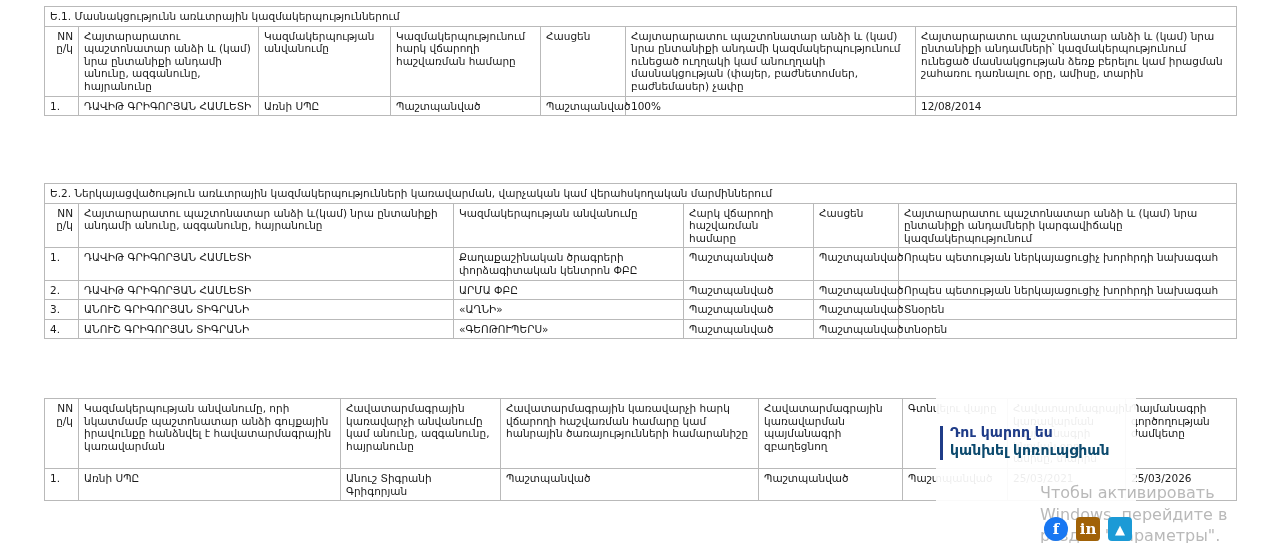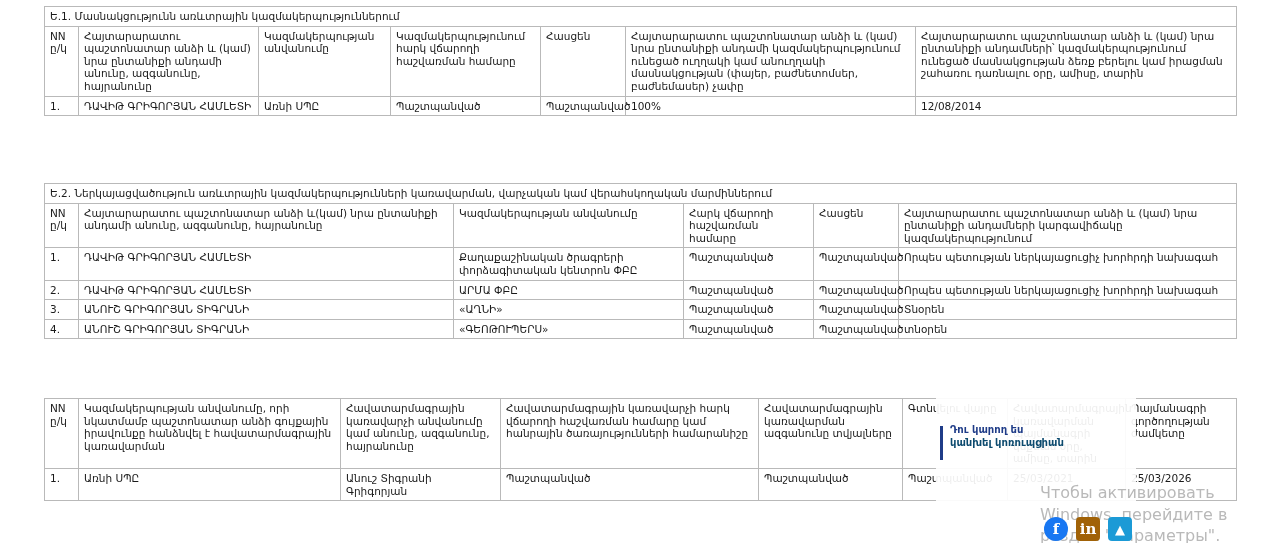--- a/index.html
+++ b/index.html
@@ -27,21 +27,21 @@
     border: 1px solid #b9b9b9;
     padding: 3px 5px;
     font-size: 10.5px;
     line-height: 1.2;
     color: #1a1a1a;
     vertical-align: top;
     text-align: left;
     font-weight: normal;
   }
   table.doc td.center, table.doc th.center {
-    text-align: left;
+    text-align: right;
   }
   .caption-row td {
     text-align: center;
     font-size: 11px;
     padding: 4px 5px;
     color: #1a1a1a;
   }
   .hdr td {
     font-size: 10px;
     vertical-align: middle;
@@ -76,21 +76,21 @@
     gap: 7px;
   }
   .promo-bar {
     width: 3px;
     height: 34px;
     background: #1f3c88;
     flex: 0 0 3px;
     margin-top: 2px;
   }
   .promo-text {
-    font-size: 10px;
+    font-size: 14px;
     line-height: 1.25;
     font-family: "DejaVu Sans", "Liberation Sans", sans-serif;
   }
   .promo-l1 { color: #1f3c88; font-weight: bold; }
   .promo-l2 { color: #0c4a6e; font-weight: bold; }
 
   .activate {
     position: absolute;
     left: 1040px;
     top: 482px;
@@ -238,21 +238,21 @@
       <col style="width:105px">
       <col style="width:118px">
       <col style="width:111px">
     </colgroup>
     <tbody>
       <tr class="hdr">
         <td class="center">NN ը/կ</td>
         <td>Կազմակերպության անվանումը, որի նկատմամբ պաշտոնատար անձի գույքային իրավունքը հանձնվել է հավատարմագրային կառավարման</td>
         <td>Հավատարմագրային կառավարչի անվանումը կամ անունը, ազգանունը, հայրանունը</td>
         <td>Հավատարմագրային կառավարչի հարկ վճարողի հաշվառման համարը կամ հանրային ծառայությունների համարանիշը</td>
-        <td>Հավատարմագրային կառավարման ազգանունը տվյալները</td>
+        <td>Հավատարմագրային կառավարման պայմանագրի զբաղեցնող</td>
         <td>Գտնվելու վայրը</td>
         <td>Հավատարմագրային կառավարման պայմանագրի կնքման օրը, ամիսը, տարին</td>
         <td>Պայմանագրի գործողության ժամկետը</td>
       </tr>
       <tr>
         <td class="num">1.</td>
         <td>Առնի ՍՊԸ</td>
         <td>Անուշ Տիգրանի Գրիգորյան</td>
         <td>Պաշտպանված</td>
         <td>Պաշտպանված</td>

